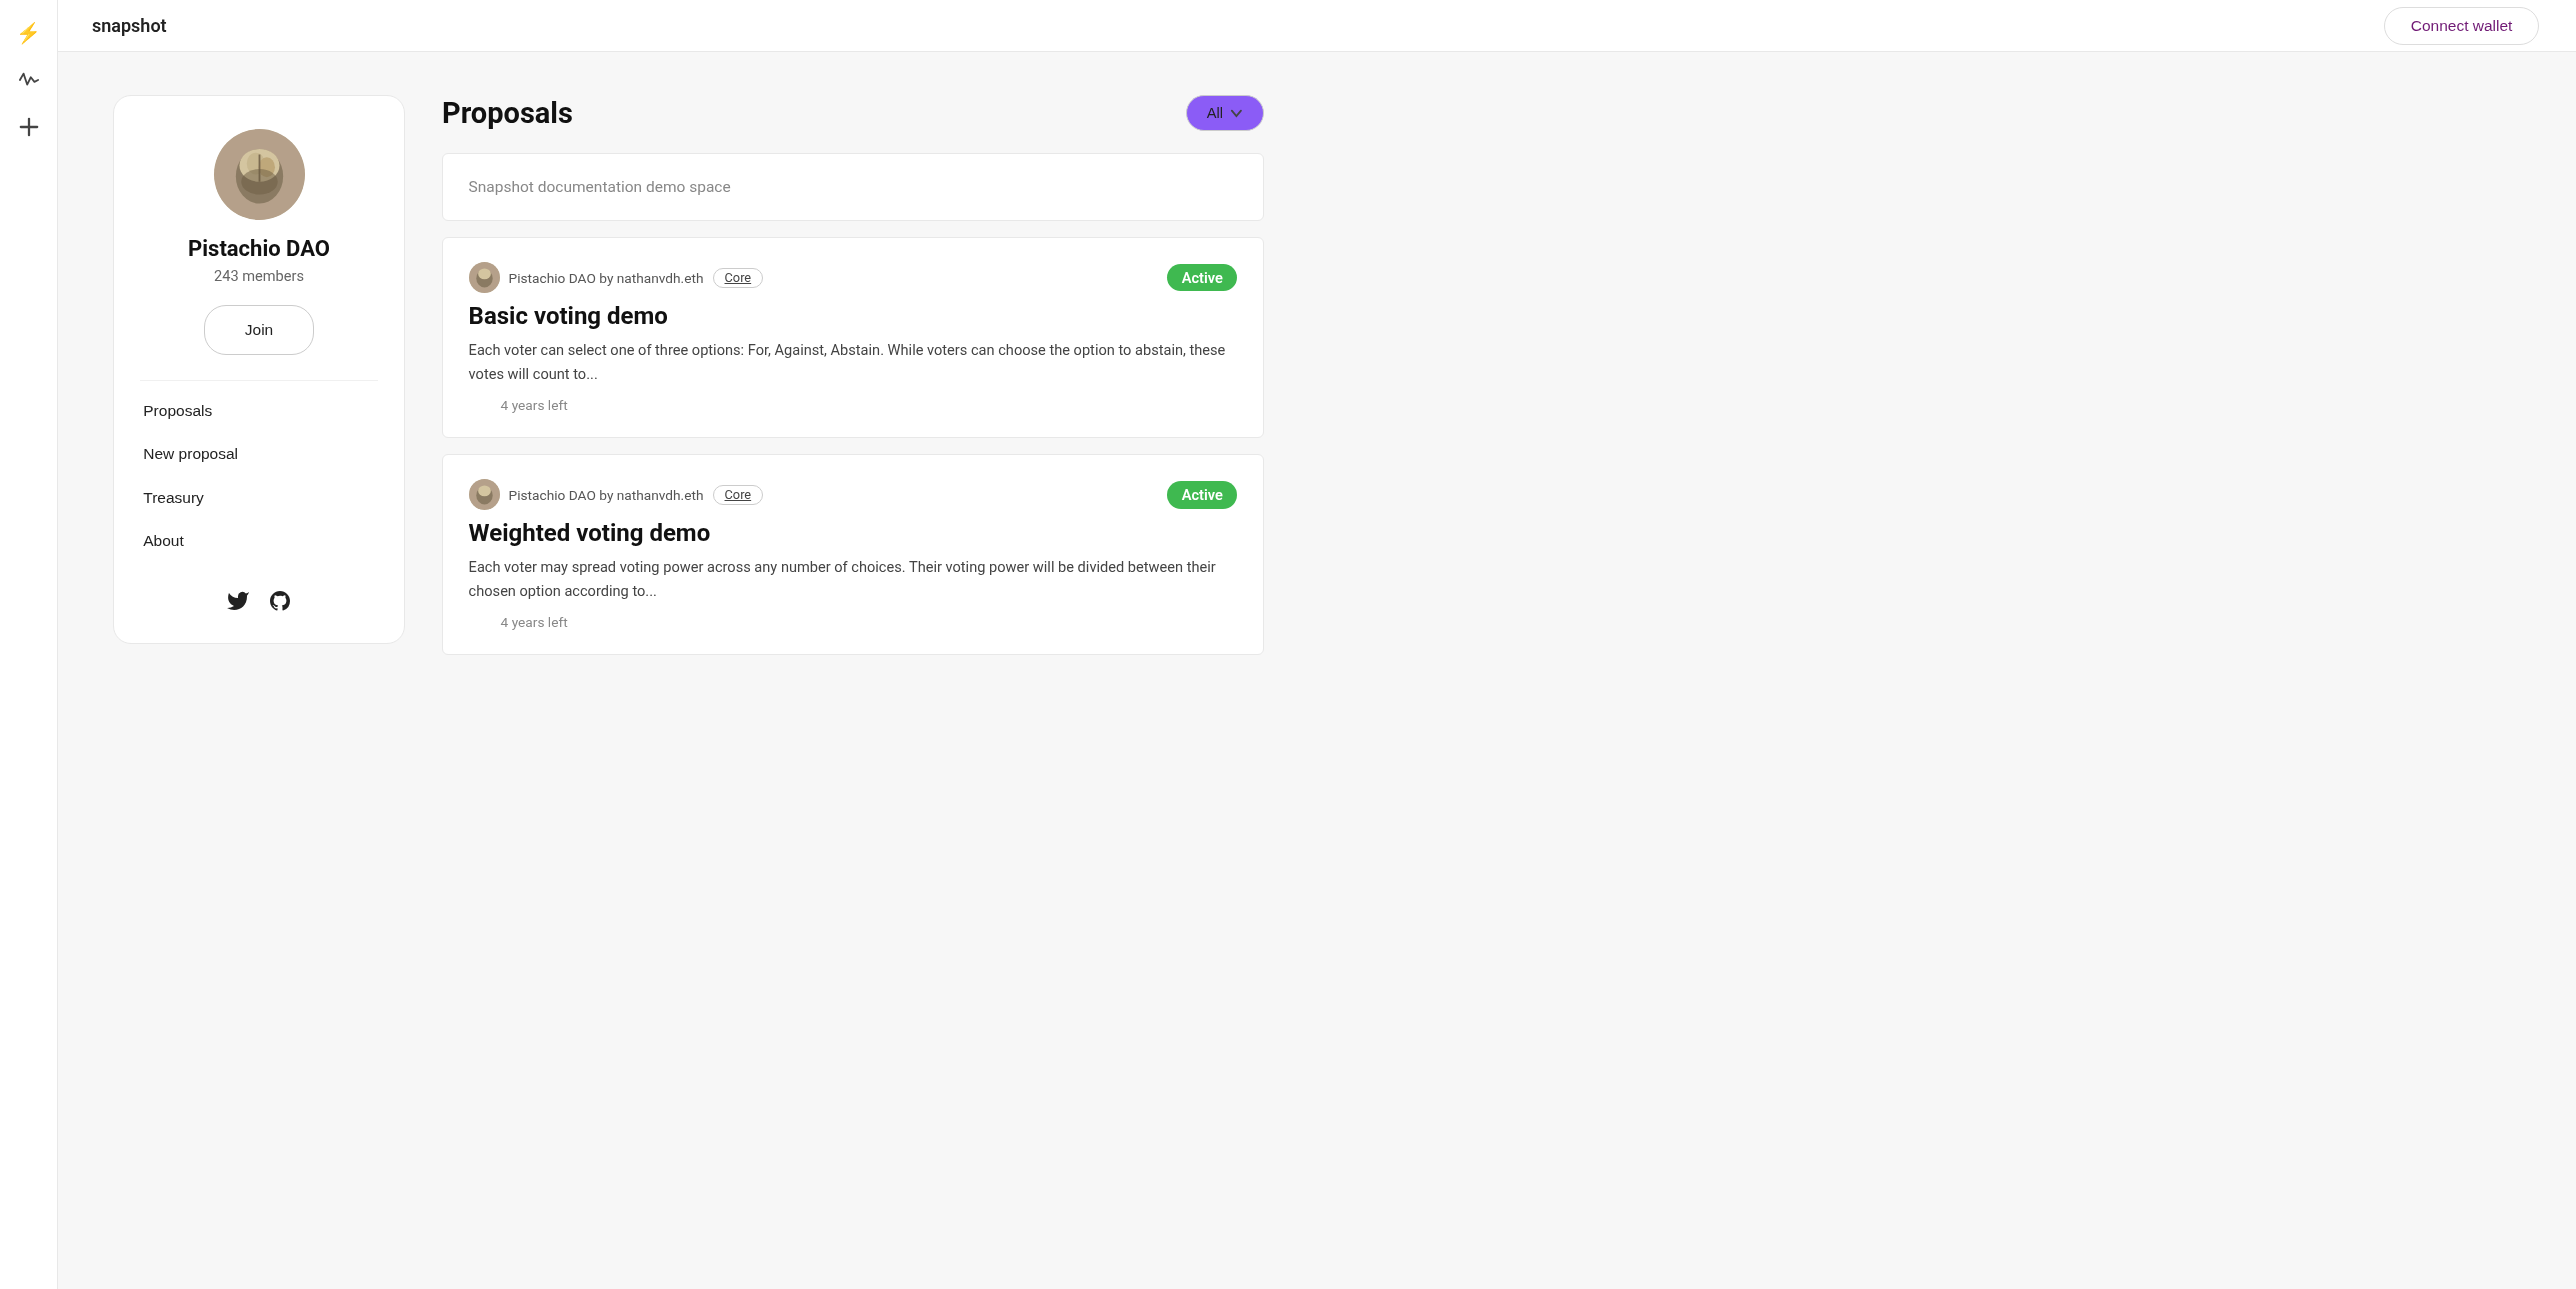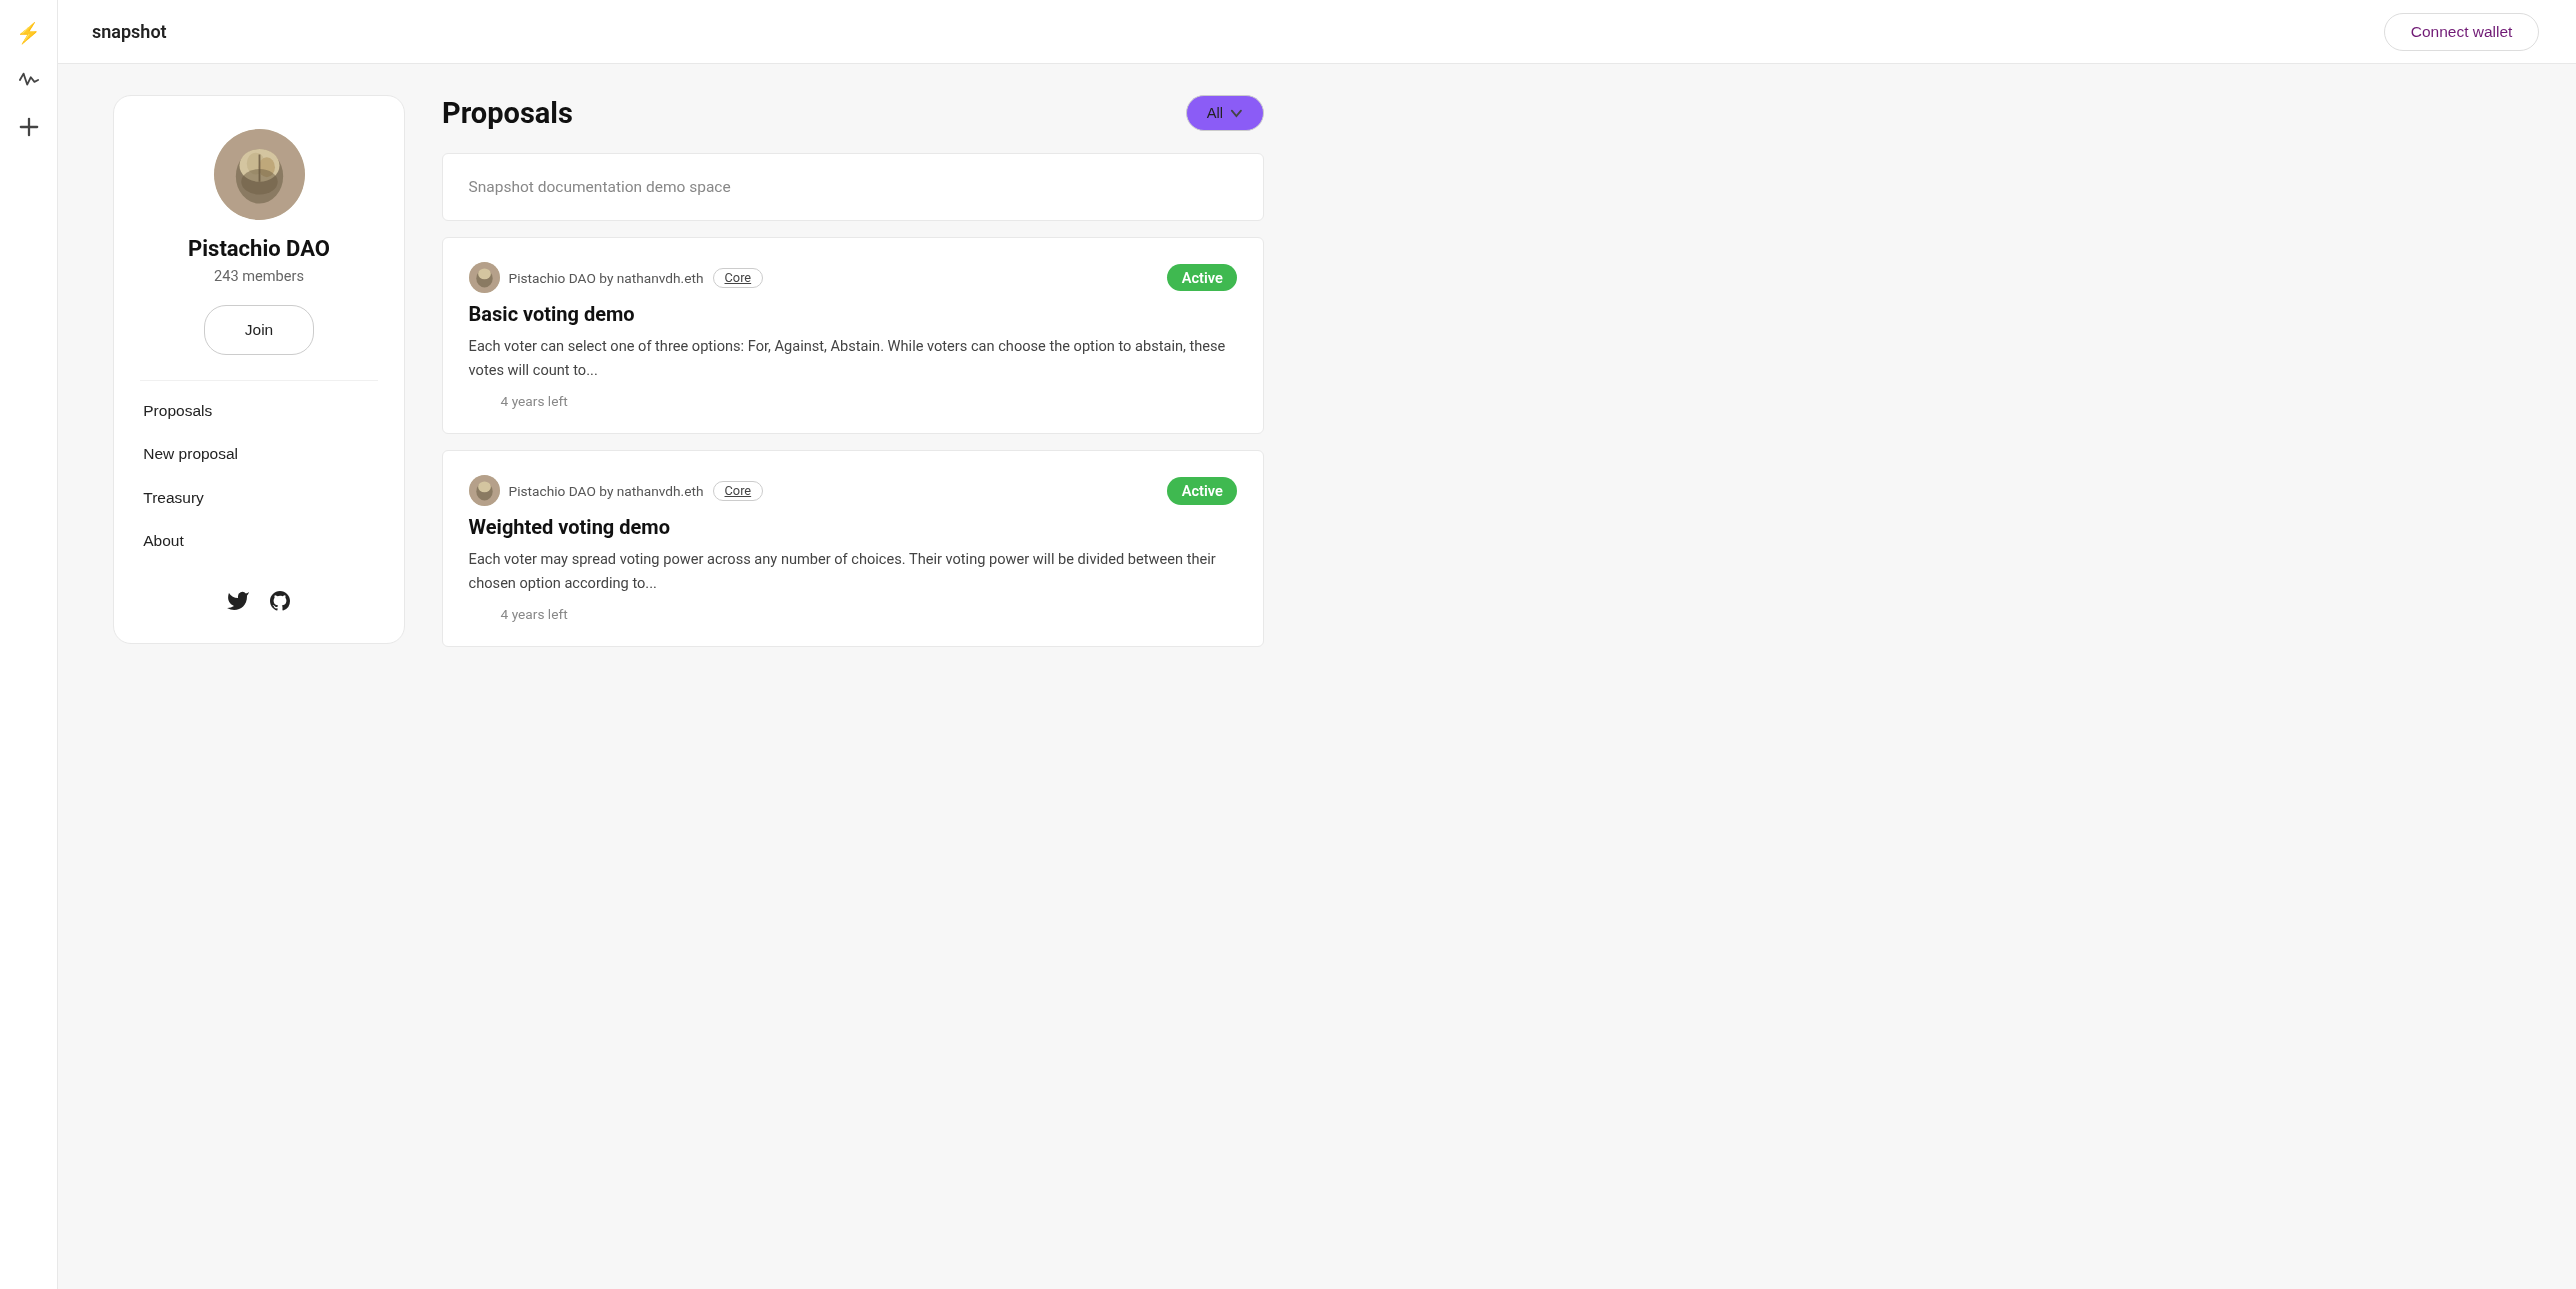--- a/index.html
+++ b/index.html
@@ -11,21 +11,21 @@
     }
 
     
     .header {
       display: flex;
       align-items: center;
       justify-content: space-between;
       background: #fff;
       border-bottom: 0.9px solid #e8e8e8;
       padding: 0 37px;
-      height: 64px;
+      height: 52px;
       position: fixed;
       top: 0; left: 0; right: 0;
       z-index: 100;
     }
     .header-left {
       display: flex;
       align-items: center;
       gap: 14.6px;
     }
     .header-logo {
@@ -247,21 +247,21 @@
     .active-badge {
       background: #3fb950;
       color: #fff;
       border-radius: 18px;
       padding: 4.6px 14.6px;
       font-size: 14.6px;
       font-weight: 600;
       text-align: right;
     }
     .proposal-title {
-      font-size: 20px;
+      font-size: 24px;
       font-weight: 700;
       color: #111;
       margin-bottom: 9px;
     }
     .proposal-desc {
       font-size: 14.6px;
       color: #444;
       line-height: 1.6;
       margin-bottom: 11px;
     }

